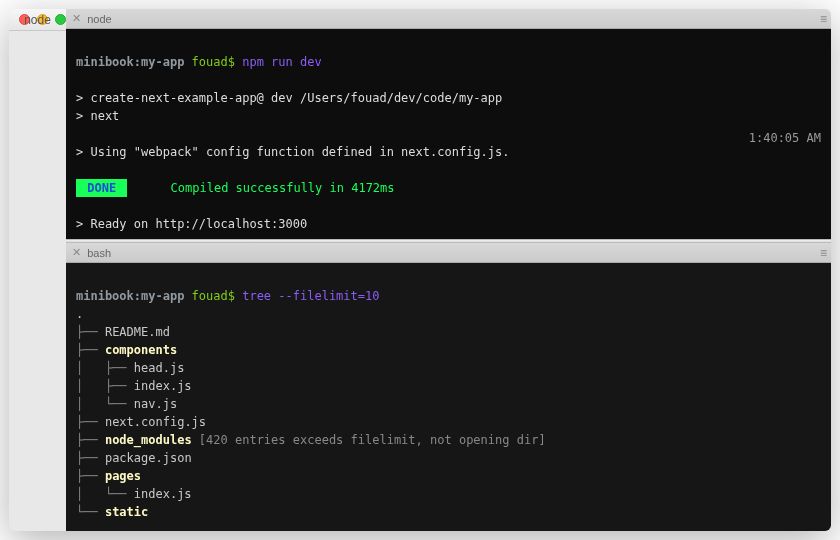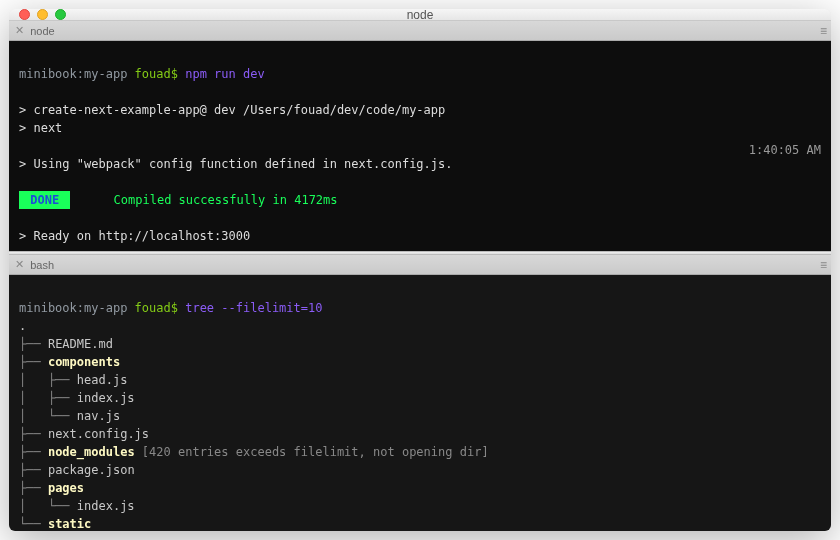--- a/index.html
+++ b/index.html
@@ -13,21 +13,21 @@
       width: 840px;
     }
     .window {
       width: 822px;
       height: 522px;
       background: #e8e8e8;
       border-radius: 6px;
       box-shadow: 0 10px 40px rgba(0,0,0,0.3);
       overflow: hidden;
       display: flex;
-      flex-direction: column;
+      flex-direction: row;
     }
     .titlebar {
       height: 22px;
       background: linear-gradient(#f6f6f6, #e6e6e6);
       border-bottom: 1px solid #c8c8c8;
       display: flex;
       align-items: center;
       position: relative;
     }
     .traffic-lights {
@@ -68,21 +68,21 @@
       font-family: Menlo, Monaco, Consolas, monospace;
       font-size: 12px;
       line-height: 1.5;
       padding: 6px 10px;
       white-space: pre;
       overflow: hidden;
     }
     .pane-top { height: 210px; position: relative; }
     .pane-bottom { flex: 1; background: #161616; }
     .splitter { height: 4px; background: linear-gradient(#f0f0f0, #dcdcdc); border-top: 1px solid #bbb; border-bottom: 1px solid #bbb; }
-    .prompt-host { color: #9199a1; }
+    .prompt-host { color: #9199a1; font-weight: bold; }
     .prompt-user { color: #84cc16; }
     .cmd { color: #8b5cf6; }
     .done-badge {
       background: #19ff5a;
       color: #1d4ed8;
       padding: 0 4px;
       font-weight: bold;
       display: inline-block;
     }
     .green-text { color: #19ff5a; padding-left: 36px; }

